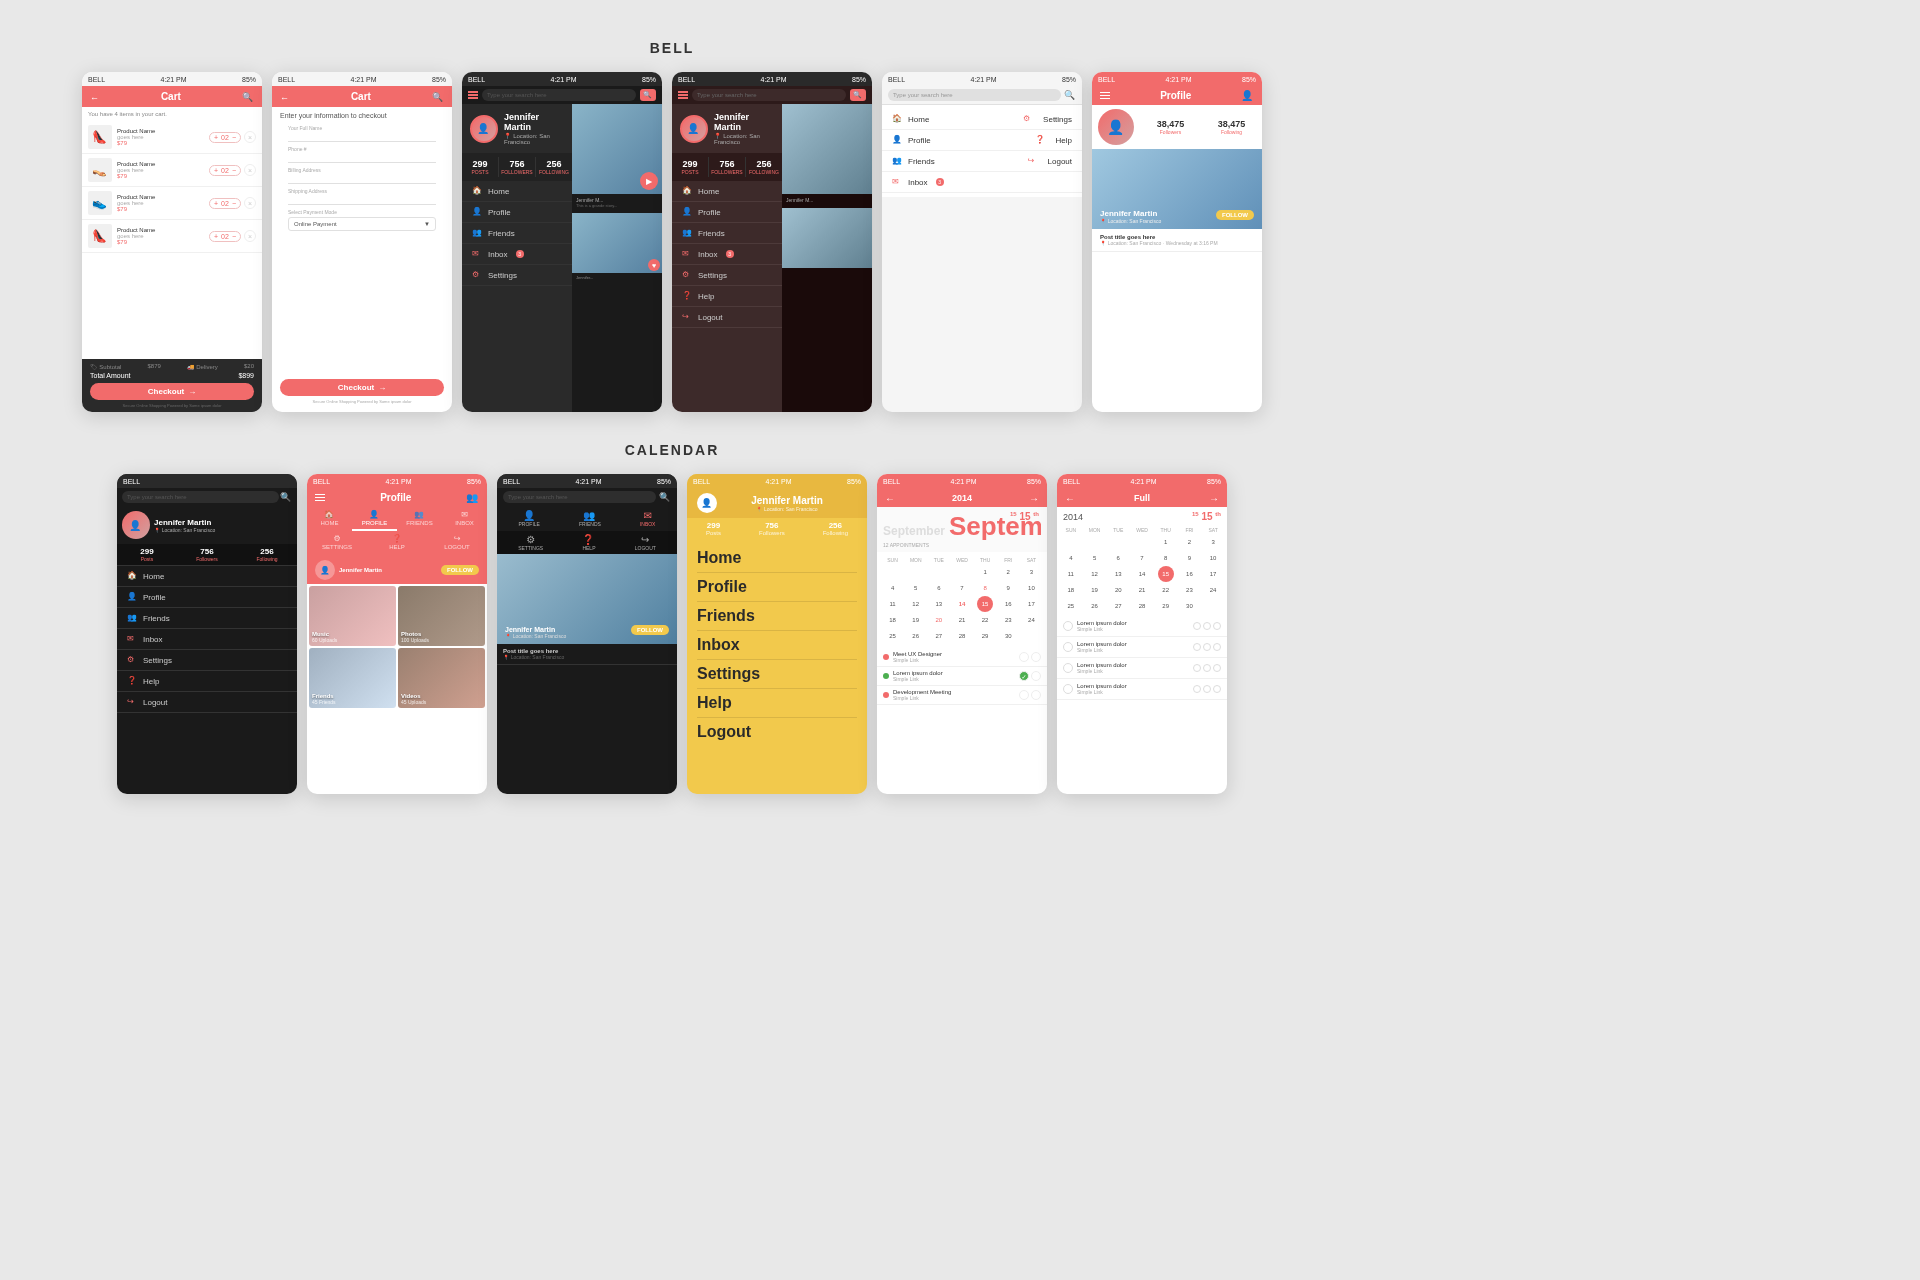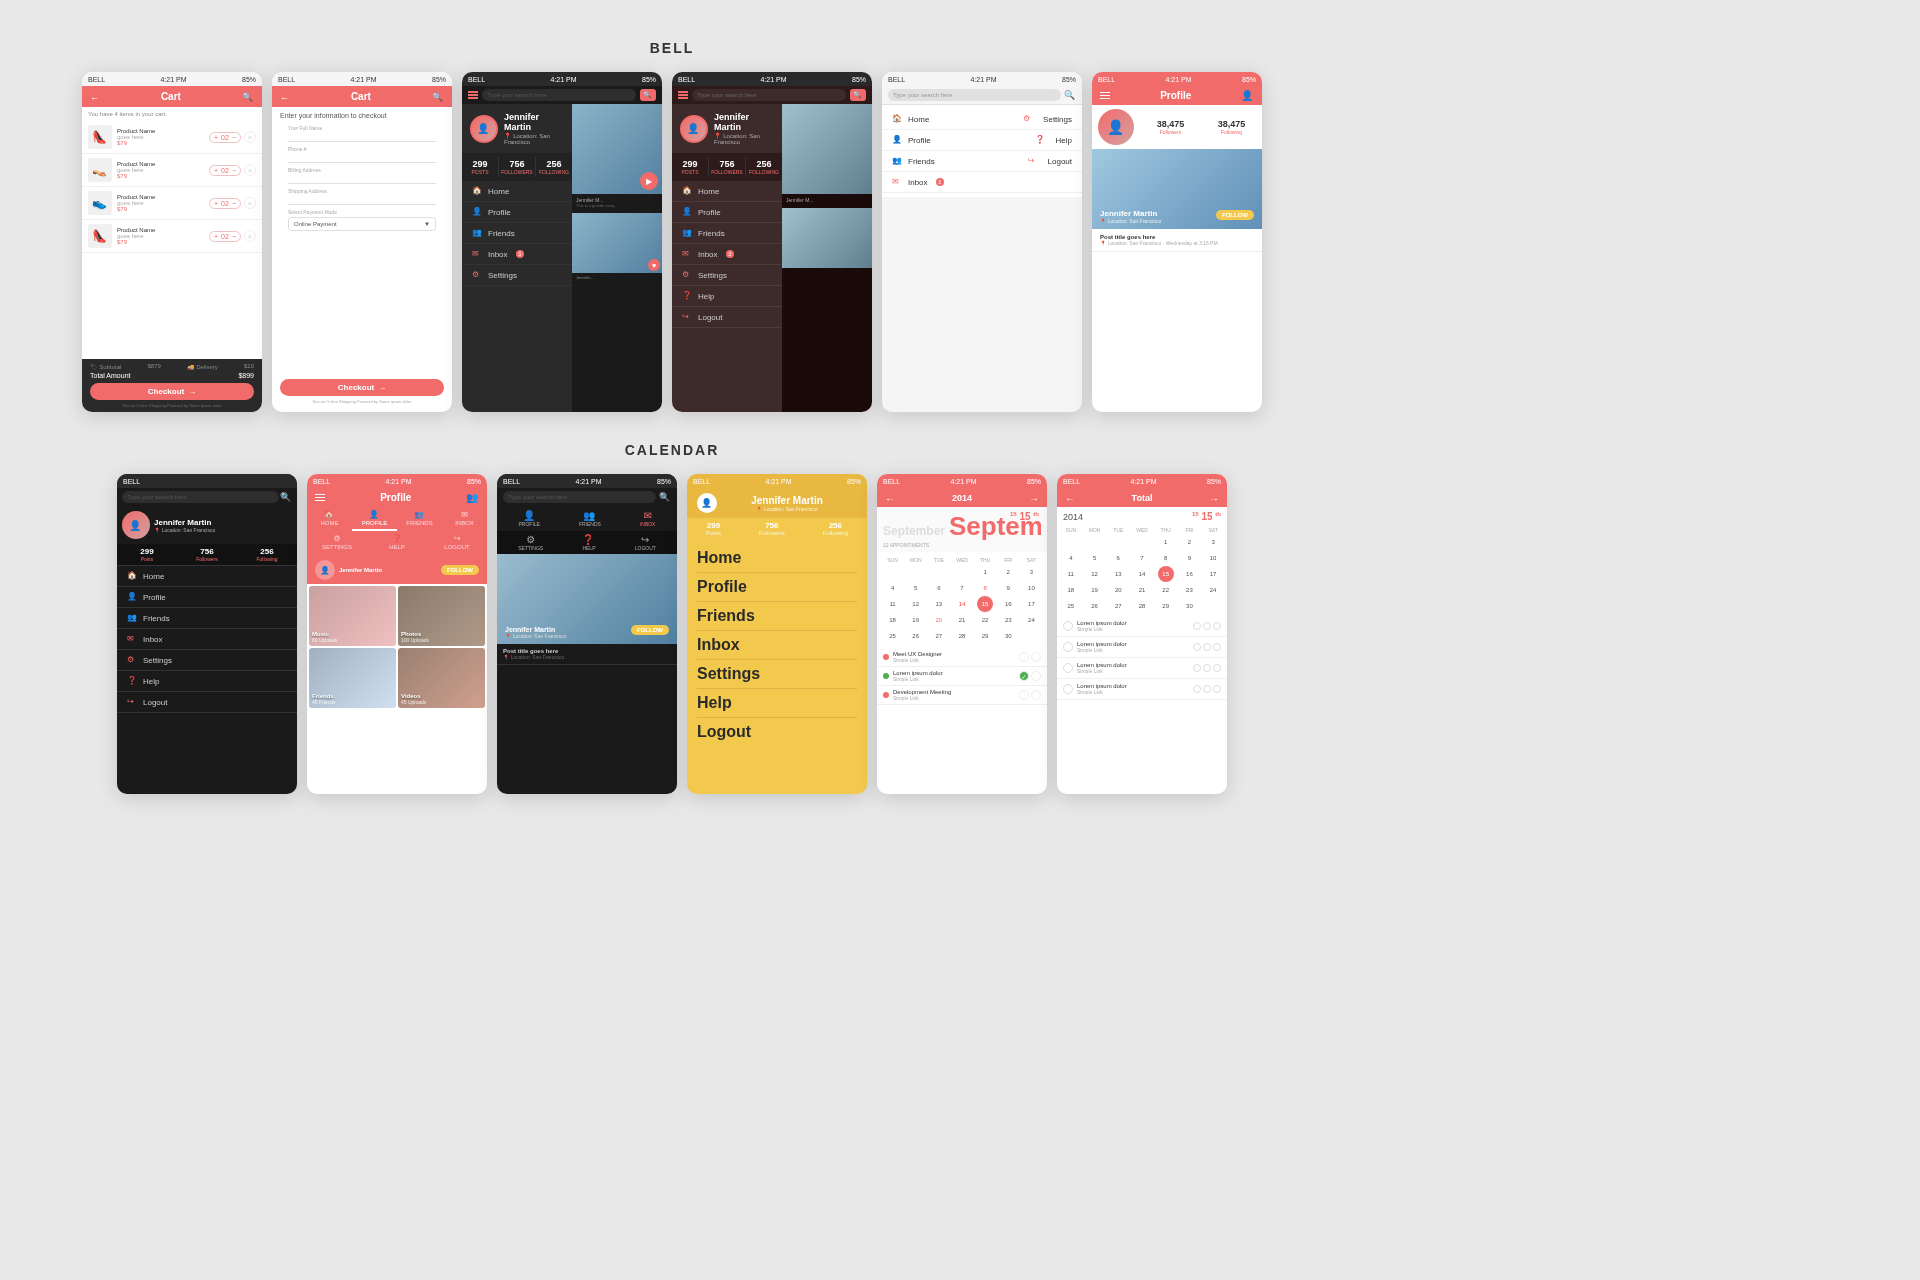--- a/index.html
+++ b/index.html
@@ -1189,21 +1189,21 @@
     </div>
 
     <div class="phone" style="width:170px;height:320px;background:#fff;">
       <div class="status-bar salmon">
         <span>BELL</span>
         <span>4:21 PM</span>
         <span>85%</span>
       </div>
       <div style="background:#f26b6b;display:flex;align-items:center;justify-content:space-between;padding:4px 8px;">
         <span style="color:#fff;font-size:10px;">←</span>
-        <span style="font-size:9px;color:#fff;font-weight:bold;">Total</span>
+        <span style="font-size:9px;color:#fff;font-weight:bold;">Full</span>
         <span style="color:#fff;font-size:10px;">→</span>
       </div>
       <div style="padding:4px 6px 2px;display:flex;align-items:center;justify-content:space-between;">
         <span style="font-size:9px;color:#555;">2014</span>
         <span style="font-size:10px;font-weight:bold;color:#f26b6b;">
           <sup style="font-size:6px;vertical-align:super;">15</sup>
           <span>15</span>
           <sup style="font-size:6px;vertical-align:super;">th</sup>
         </span>
       </div>

